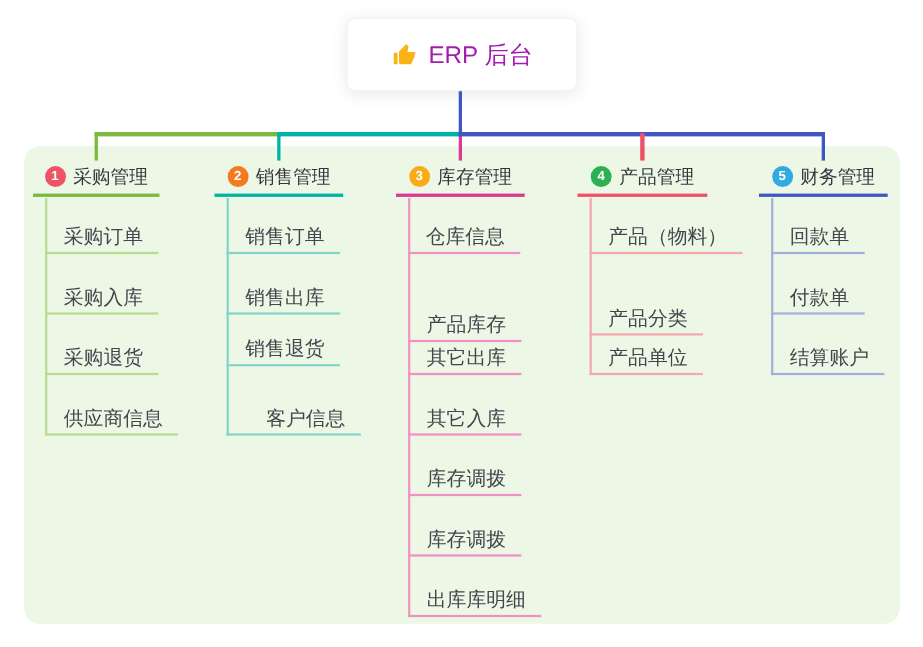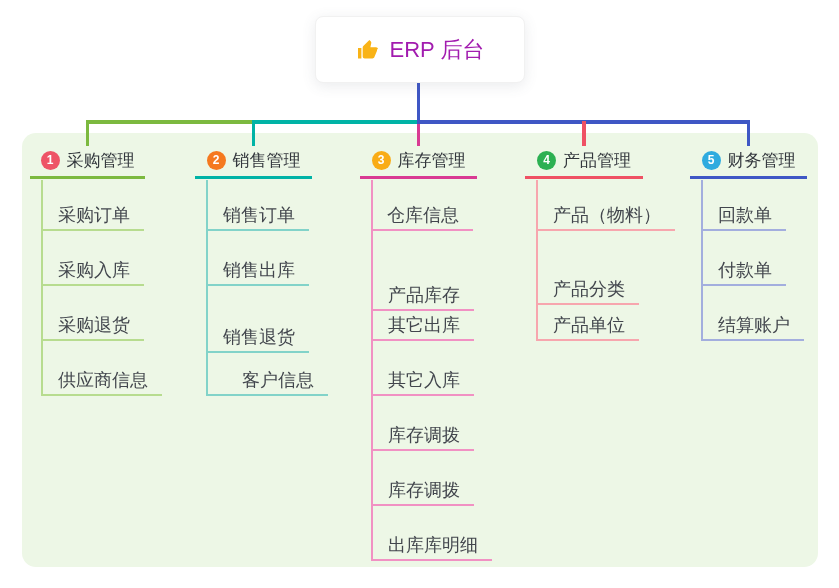--- a/index.html
+++ b/index.html
@@ -80,21 +80,21 @@
       <div class="child-node" style="left: 41px; top: 257px; border-bottom: 2px solid rgb(183, 220, 143);"><span>采购入库</span></div>
       <div class="child-node" style="left: 41px; top: 312px; border-bottom: 2px solid rgb(183, 220, 143);"><span>采购退货</span></div>
       <div class="child-node" style="left: 41px; top: 367px; border-bottom: 2px solid rgb(183, 220, 143);"><span>供应商信息</span></div>
       <div class="branch-header" style="left: 195px; width: 117px; border-bottom: 3.5px solid rgb(0, 179, 166);">
         <span class="badge" style="background: rgb(245, 121, 31);">2</span>
         <span>销售管理</span>
       </div>
       <div class="line" style="left: 206px; top: 179.5px; width: 2px; height: 216px; background: rgb(130, 211, 201);"></div>
       <div class="child-node" style="left: 206px; top: 202px; border-bottom: 2px solid rgb(130, 211, 201);"><span>销售订单</span></div>
       <div class="child-node" style="left: 206px; top: 257px; border-bottom: 2px solid rgb(130, 211, 201);"><span>销售出库</span></div>
-      <div class="child-node" style="left: 206px; top: 324px; border-bottom: 2px solid rgb(130, 211, 201);"><span>销售退货</span></div>
+      <div class="child-node" style="left: 206px; top: 304px; border-bottom: 2px solid rgb(130, 211, 201);"><span>销售退货</span></div>
       <div class="child-node" style="left: 206px; top: 367px; border-bottom: 2px solid rgb(130, 211, 201); padding-left: 36px;"><span>客户信息</span></div>
       <div class="branch-header" style="left: 360px; width: 117px; border-bottom: 3.5px solid rgb(217, 58, 147);">
         <span class="badge" style="background: rgb(249, 172, 22);">3</span>
         <span>库存管理</span>
       </div>
       <div class="line" style="left: 371px; top: 179.5px; width: 2px; height: 381px; background: rgb(241, 145, 195);"></div>
       <div class="child-node" style="left: 371px; top: 202px; border-bottom: 2px solid rgb(241, 145, 195); padding-left: 16px;"><span>仓库信息</span></div>
       <div class="child-node" style="left: 371px; top: 257px; border-bottom: 2px solid rgb(241, 145, 195); margin-top: 25px;"><span>产品库存</span></div>
       <div class="child-node" style="left: 371px; top: 312px; border-bottom: 2px solid rgb(241, 145, 195);"><span>其它出库</span></div>
       <div class="child-node" style="left: 371px; top: 367px; border-bottom: 2px solid rgb(241, 145, 195);"><span>其它入库</span></div>

